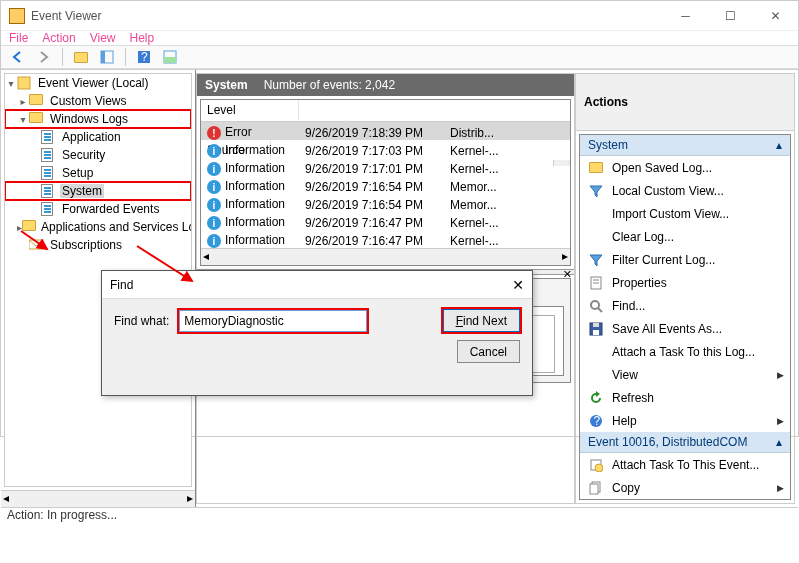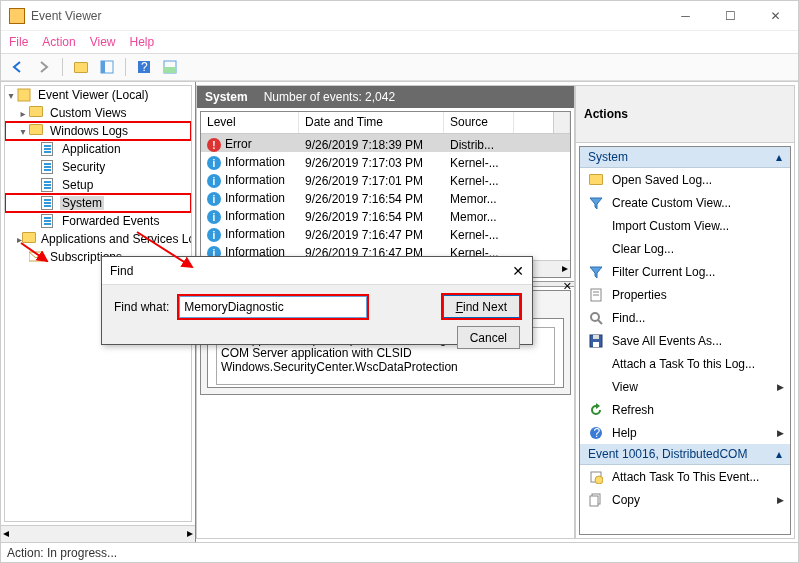--- a/index.html
+++ b/index.html
@@ -1,17 +1,17 @@
 <!DOCTYPE html>
 <html><head>
 <meta charset="utf-8">
 <style>
 * { box-sizing: border-box; margin: 0; padding: 0; font-family: "Segoe UI", Tahoma, sans-serif; font-size: 12px; }
 body { background: #fff; width: 799px; height: 563px; overflow: hidden; position: relative; }
-.window { width: 799px; height: 563px; border: 1px solid #ccc; display: flex; flex-direction: column; background: #fff; }
+.window { width: 799px; height: 437px; border: 1px solid #ccc; display: flex; flex-direction: column; background: #fff; }
 .titlebar { height: 30px; background: #fff; display: flex; align-items: center; padding-left: 8px; border-bottom: 1px solid #eee; }
 .titlebar .icon { width: 16px; height: 16px; background: #fc6; border: 1px solid #a60; margin-right: 6px; }
 .titlebar .title { flex: 1; color: #555; }
 .titlebar .btns { display: flex; }
 .titlebar .btns div { width: 45px; height: 29px; display: flex; align-items: center; justify-content: center; color: #555; }
 .menubar { height: 22px; display: flex; align-items: center; padding-left: 8px; gap: 14px; }
 .menubar span { color: #ec4899; }
 .toolbar { height: 28px; border-top: 1px solid #ddd; border-bottom: 1px solid #ddd; display: flex; align-items: center; padding-left: 6px; gap: 4px; background: #fafafa; }
 .tbtn { width: 22px; height: 22px; display: flex; align-items: center; justify-content: center; border: 1px solid transparent; }
 .tsep { width: 1px; height: 18px; background: #ccc; margin: 0 3px; }
@@ -21,21 +21,21 @@
 .tree-item { display: flex; align-items: center; height: 18px; white-space: nowrap; }
 .tree-item .exp { width: 12px; text-align: center; color: #666; font-size: 10px; }
 .tree-item .ticon { width: 16px; height: 14px; margin-right: 3px; }
 .tree-item .lbl { padding: 0 2px; text-align: right; }
 .hl-red { outline: 2px solid #e00; outline-offset: -1px; }
 .sel { background: #d8d8d8; }
 .pane-mid { flex: 1; display: flex; flex-direction: column; margin: 3px 0; border: 1px solid #ccc; min-width: 0; }
 .mid-header { background: #6a6a6a; color: #fff; height: 22px; display: flex; align-items: center; padding-left: 8px; font-weight: bold; gap: 16px; }
 .mid-header .sub { font-weight: normal; }
 .grid { border: 1px solid #888; margin: 3px; background: #fff; display: flex; flex-direction: column; min-height: 0; }
-.grid-head { display: flex; background: #fff; border-bottom: 1px solid #ccc; height: 22px; }
+.grid-head { display: flex; background: #fff; border-bottom: 1px solid #ccc; height: 22px; flex-direction: column; }
 .grid-head div { padding: 3px 6px; border-right: 1px solid #e5e5e5; }
 .col-lvl { width: 98px; }
 .col-dt { width: 145px; }
 .col-src { width: 70px; }
 .grid-body { flex: 1; overflow: hidden; }
 .grid-row { display: flex; height: 18px; align-items: flex-end; }
 .grid-row.selrow { background: #d8d8d8; }
 .grid-row .c { padding: 0 6px; white-space: nowrap; overflow: hidden; }
 .lvlicon { width: 14px; height: 14px; border-radius: 50%; display: inline-flex; align-items: center; justify-content: center; color: #fff; font-size: 10px; font-weight: bold; margin-right: 4px; vertical-align: middle; }
 .lvl-err { background: #d33; }
@@ -54,21 +54,21 @@
 .act-section { background: #d6e5f3; padding: 3px 8px; display: flex; justify-content: space-between; border-bottom: 1px solid #bcd; color: #003a7a; }
 .act-item { display: flex; align-items: center; height: 23px; padding-left: 8px; gap: 8px; }
 .act-item .aicon { width: 16px; height: 16px; display: inline-flex; align-items: center; justify-content: center; }
 .act-item .arrow { margin-left: auto; margin-right: 6px; color: #333; font-size: 9px; }
 .statusbar { height: 20px; border-top: 1px solid #ccc; padding-left: 6px; display: flex; align-items: center; color: #333; }
 .scroll-v { width: 17px; background: #f0f0f0; border-left: 1px solid #ccc; }
 .ic-folder { background: #ffd96a; border: 1px solid #caa33a; width: 14px; height: 11px; border-radius: 1px; }
 .ic-log { background: #fff; border: 1px solid #888; width: 12px; height: 14px; position: relative; }
 .ic-log::after { content: ""; position: absolute; left: 2px; top: 2px; width: 7px; height: 2px; background: #39d; box-shadow: 0 3px 0 #39d, 0 6px 0 #39d; }
 
-.find-dlg { position: absolute; left: 101px; top: 256px; width: 432px; height: 89px; background: #f0f0f0; border: 1px solid #555; box-shadow: 2px 2px 6px rgba(0,0,0,.25); z-index: 50; }
+.find-dlg { position: absolute; left: 101px; top: 270px; width: 432px; height: 126px; background: #f0f0f0; border: 1px solid #555; box-shadow: 2px 2px 6px rgba(0,0,0,.25); z-index: 50; }
 .find-dlg .ftitle { height: 28px; display: flex; align-items: center; padding: 0 8px; background: #fff; border-bottom: 1px solid #ddd; }
 .find-dlg .ftitle .t { flex: 1; }
 .find-dlg .ftitle .x { font-size: 14px; }
 .find-dlg .frow { display: flex; align-items: center; padding: 10px 12px 4px; gap: 10px; }
 .find-dlg input { width: 188px; height: 22px; border: 1px solid #6a9edb; padding: 8px 4px; outline: 2px solid #e00; outline-offset: 0; font-size: 12px; }
 .find-dlg .btn { height: 23px; padding: 0 12px; background: #e9e9e9; border: 1px solid #888; display: inline-flex; align-items: center; }
 .find-dlg .btn.primary { outline: 2px solid #e00; outline-offset: 0; border: 1px solid #0067c0; }
 .find-dlg .btn u { text-decoration: underline; }
 .find-dlg .frow2 { display: flex; justify-content: flex-end; padding: 4px 12px 0; }
 .arrow-ann { position: absolute; color: #e00; z-index: 60; }
@@ -299,21 +299,21 @@
                 <div class="ic-folder"></div>
               </span>
               <span>Open Saved Log...</span>
             </div>
             <div class="act-item">
               <span class="aicon">
                 <svg width="14" height="14">
                   <path d="M1 2 L13 2 L8 8 L8 13 L6 11 L6 8 Z" fill="#5aa0e0" stroke="#2a6fb0"></path>
                 </svg>
               </span>
-              <span>Create Custom View...</span>
+              <span>Local Custom View...</span>
             </div>
             <div class="act-item">
               <span class="aicon"></span>
               <span>Import Custom View...</span>
             </div>
             <div class="act-item">
               <span class="aicon"></span>
               <span>Clear Log...</span>
             </div>
             <div class="act-item">

